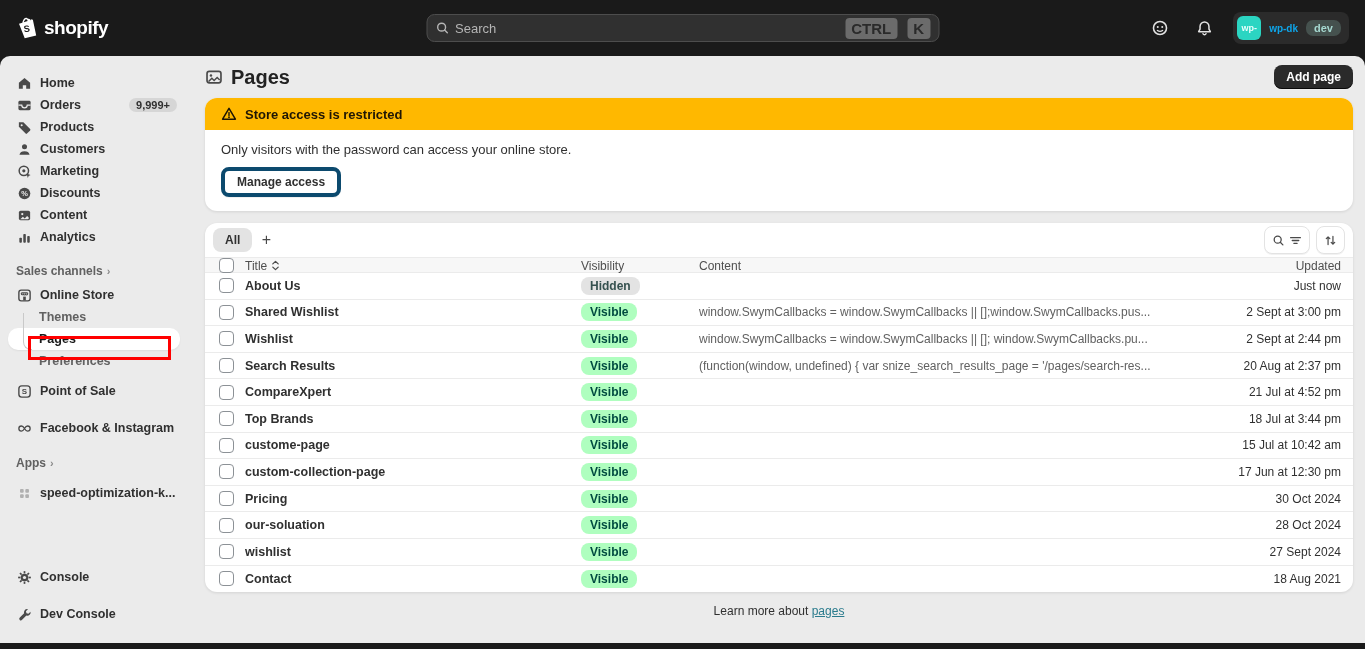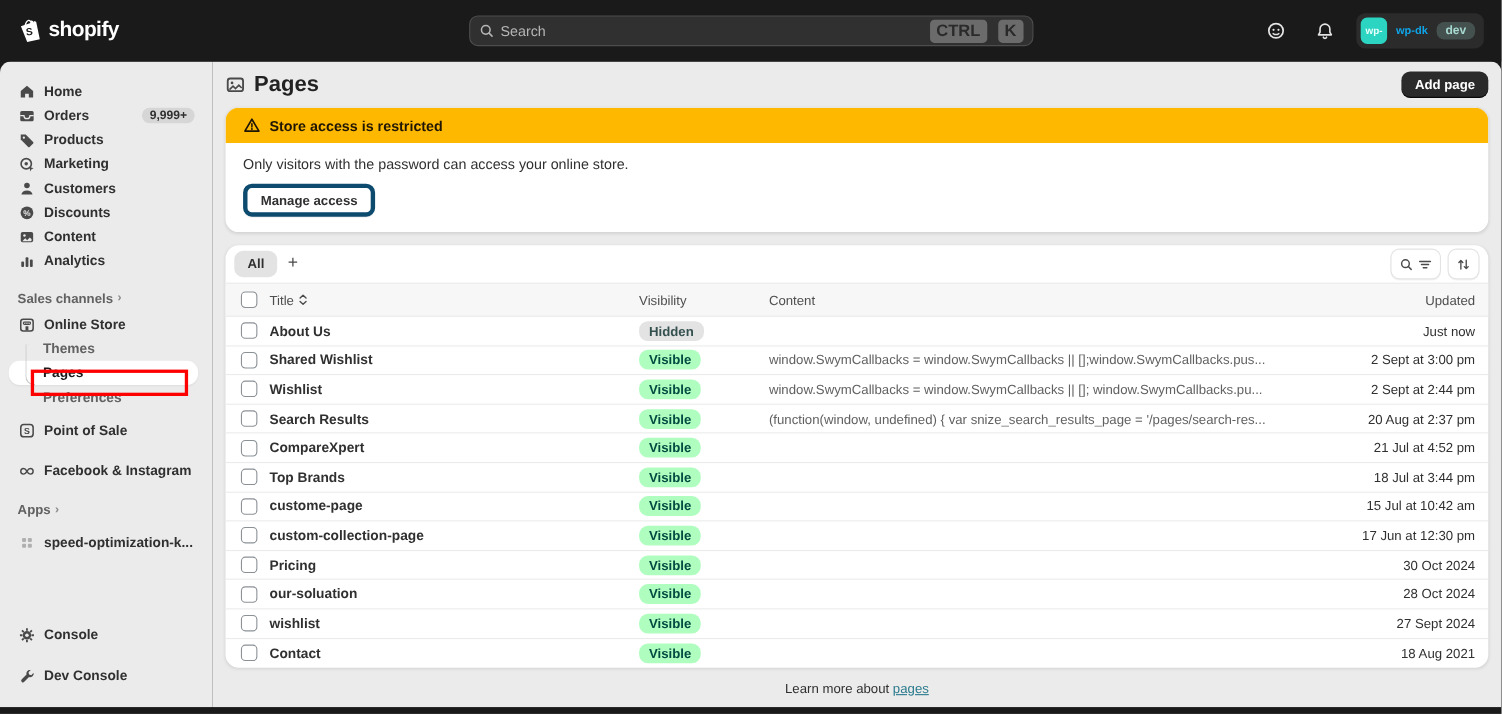--- a/index.html
+++ b/index.html
@@ -62,21 +62,21 @@
   
   .table-card { margin-top:12px; overflow:hidden; }
   .toolbar { display:flex; align-items:center; padding:4px 8px; height:34px; }
   .tab-all { background:#e3e3e3; color:#303030; font-size:12px; font-weight:650; border-radius:8px; padding:5px 12px; cursor:pointer;}
   .tab-add { width:28px; height:26px; display:flex; align-items:center; justify-content:center; font-size:16px; color:#4a4a4a; cursor:pointer; border-radius:8px;}
   .toolbar-right { margin-left:auto; display:flex; gap:6px; }
   .tool-btn { height:28px; background:#fff; border:1px solid #e3e3e3; border-radius:8px; display:flex; align-items:center;
     justify-content:center; gap:4px; padding:0 7px; cursor:pointer; box-shadow:0 1px 0 rgba(0,0,0,.05);}
 
   .tgrid { display:grid; grid-template-columns:26px 336px 118px 1fr 150px; align-items:center; padding:0 12px 0 14px; }
-  .thead { background:#f7f7f7; border-top:1px solid #ebebeb; border-bottom:1px solid #ebebeb; height:31px;
+  .thead { background:#f7f7f7; border-top:1px solid #ebebeb; border-bottom:1px solid #ebebeb; height:16px;
     font-size:12px; color:#4f4f4f; }
   .th-sort { display:flex; align-items:center; gap:4px; cursor:pointer;}
   .trow { height:26.6px; border-bottom:1px solid #ebebeb; font-size:12px; }
   .trow:last-child { border-bottom:none; }
   .cell-title { font-size:12.5px; font-weight:650; color:#303030; white-space:nowrap; cursor:pointer;}
   .cell-content { color:#616161; white-space:nowrap; overflow:hidden; padding-right:10px;}
   .cell-updated, .th-updated { text-align:right; color:#303030; white-space:nowrap;}
   .th-updated { color:#4f4f4f; }
   .badge { display:inline-block; font-size:12px; font-weight:550; border-radius:8px; padding:2px 9px; }
   .badge.visible { background:#affebf; color:#014b40; }
@@ -168,35 +168,35 @@
           <svg width="15" height="15" viewBox="0 0 16 16">
             <path d="M2 2.5h4.8L14 9.7a1 1 0 0 1 0 1.4l-3.4 3.4a1 1 0 0 1-1.4 0L2 7.3Z" fill="#4a4a4a"></path>
             <circle cx="5" cy="5.5" r="1.1" fill="#ebebeb"></circle>
           </svg>
         </span>
       <span class="lbl">Products</span>
     </div>
     <div class="nav-item">
       <span class="ico">
           <svg width="15" height="15" viewBox="0 0 16 16">
+            <circle cx="8" cy="5" r="2.7" fill="#4a4a4a"></circle>
+            <path d="M2.6 13.6a5.5 4.6 0 0 1 10.8 0Z" fill="#4a4a4a"></path>
+          </svg>
+        </span>
+      <span class="lbl">Customers</span>
+    </div>
+    <div class="nav-item">
+      <span class="ico">
+          <svg width="15" height="15" viewBox="0 0 16 16">
             <circle cx="7.3" cy="7.3" r="5" fill="none" stroke="#4a4a4a" stroke-width="1.6"></circle>
             <circle cx="7.3" cy="7.3" r="1.7" fill="#4a4a4a"></circle>
             <path d="M10.2 10.2l4.3 1.6-2.1.9-.9 2.1Z" fill="#4a4a4a"></path>
           </svg>
         </span>
       <span class="lbl">Marketing</span>
-    </div>
-    <div class="nav-item">
-      <span class="ico">
-          <svg width="15" height="15" viewBox="0 0 16 16">
-            <circle cx="8" cy="5" r="2.7" fill="#4a4a4a"></circle>
-            <path d="M2.6 13.6a5.5 4.6 0 0 1 10.8 0Z" fill="#4a4a4a"></path>
-          </svg>
-        </span>
-      <span class="lbl">Customers</span>
     </div>
     <div class="nav-item">
       <span class="ico">
           <svg width="15" height="15" viewBox="0 0 16 16">
             <circle cx="8" cy="8" r="6.2" fill="#4a4a4a"></circle>
             <text x="8" y="11" font-size="8" font-weight="bold" fill="#ebebeb" text-anchor="middle">%</text>
           </svg>
         </span>
       <span class="lbl">Discounts</span>
     </div>

